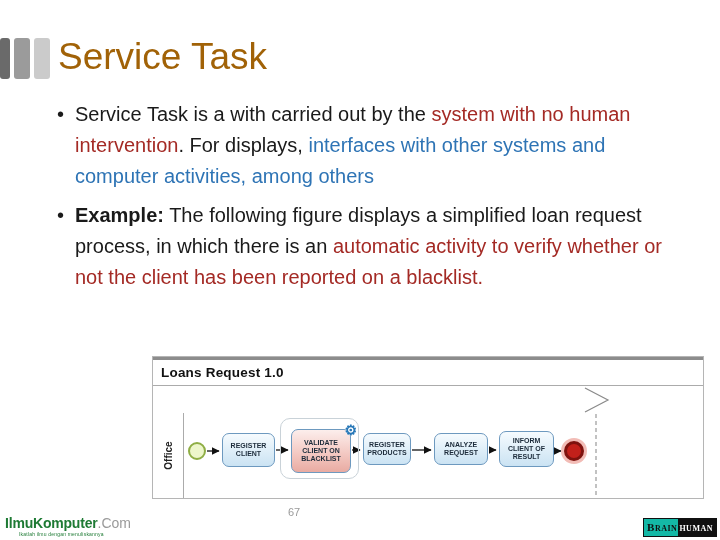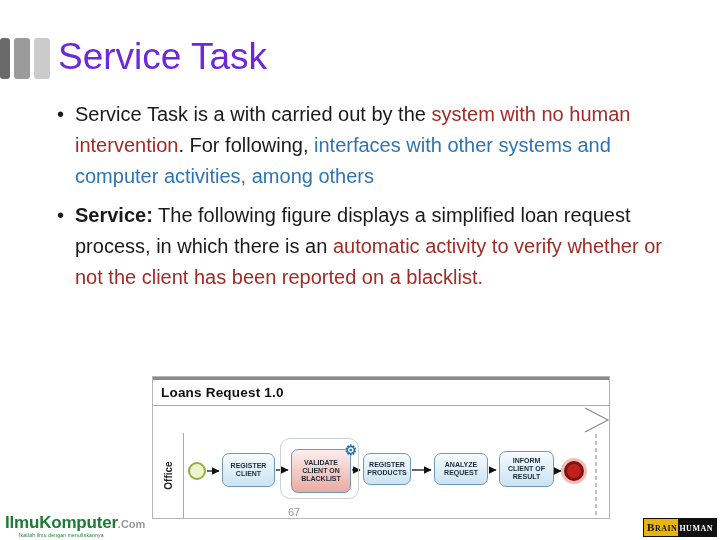--- a/index.html
+++ b/index.html
@@ -7,32 +7,32 @@
     width:720px;height:540px;position:relative;overflow:hidden;
     background:#ffffff;font-family:"Liberation Sans",sans-serif;
   }
   
   .deco-sq{position:absolute;border-radius:3px;}
   #sq1{left:0;top:38px;width:10px;height:41px;background:var(--sq1);}
   #sq2{left:14px;top:38px;width:16px;height:41px;background:var(--sq2);}
   #sq3{left:34px;top:38px;width:16px;height:41px;background:var(--sq3);}
   .page-title{
     position:absolute;left:58px;top:36px;margin:0;
-    font-size:37px;font-weight:400;color:#6d28d9;letter-spacing:0px;white-space:nowrap;
+    font-size:37px;font-weight:400;color:#a16207;letter-spacing:0px;white-space:nowrap;
   }
   
   .bullets{position:absolute;left:57px;top:99px;width:618px;}
   .bullet{position:relative;padding-left:18px;font-size:20px;line-height:31px;color:#1a1a1a;margin-bottom:8px;}
   .dot{position:absolute;left:0;top:0;}
   .c-red{color:var(--red);}
   .c-blue{color:var(--blue);}
   .c-bold{font-weight:bold;}
   
   .figure{
-    position:absolute;left:152px;top:376px;width:458px;height:143px;
+    position:absolute;left:152px;top:356px;width:552px;height:143px;
     background:#ffffff;border:1px solid #b5b5b5;box-sizing:border-box;
   }
   .fig-strip{position:absolute;left:0;top:0;width:100%;height:3px;background:#8c8c8c;}
   .fig-title-row{
     position:absolute;left:0;top:3px;width:100%;height:26px;box-sizing:border-box;
     border-bottom:1px solid #ababab;display:flex;align-items:center;padding-left:8px;
     font-size:13.5px;font-weight:bold;color:#111;letter-spacing:.2px;
   }
   .fig-phase-band{
     position:absolute;left:0;top:29px;width:100%;height:27px;box-sizing:border-box;
@@ -74,46 +74,46 @@
     box-sizing:border-box;background:#c2201a;border:3px solid #7e120e;
     box-shadow:0 0 0 3px #f2bcb6;
   }
   .fig-svg{position:absolute;left:0;top:0;width:458px;height:143px;}
   
   .page-num{
     position:absolute;left:0;top:506px;width:588px;text-align:center;
     font-size:11px;color:#9a9a9a;
   }
   .ilmu-logo{position:absolute;left:5px;top:514px;line-height:1.1;}
-  .ilmu-main{font-size:17px;font-weight:bold;color:var(--green);letter-spacing:-.2px;}
-  .ilmu-com{font-size:11px;font-weight:bold;color:#9a9a9a;}
+  .ilmu-main{font-size:14px;font-weight:bold;color:var(--green);letter-spacing:-.2px;}
+  .ilmu-com{font-size:14px;font-weight:normal;color:#9a9a9a;}
   .ilmu-tagline{font-size:5px;color:var(--green);padding-left:14px;letter-spacing:.2px;}
   .brain-logo{
     position:absolute;right:3px;top:518px;display:inline-flex;border:1px solid #101010;
     font-family:"Liberation Serif",serif;font-weight:bold;font-size:11px;
     font-variant:small-caps;letter-spacing:.5px;line-height:17px;
   }
-  .brain-left{background:#eab308;color:#101010;padding:0 1px 0 3px;}
+  .brain-left{background:#14b8a6;color:#101010;padding:0 1px 0 3px;}
   .brain-right{background:#101010;color:#ffffff;padding:0 3px 0 1px;}
 </style>
 </head>
 <body>
 
 <div class="deco-sq" id="sq1"></div>
 <div class="deco-sq" id="sq2"></div>
 <div class="deco-sq" id="sq3"></div>
 
 <h1 class="page-title">Service Task</h1>
 
 <div class="bullets">
   <div class="bullet">
-    <span class="dot">•</span><span>Service Task is a with carried out by the </span><span class="c-red">system with no human intervention</span><span>. For following, </span><span class="c-blue">interfaces with other systems and computer activities, among others</span>
+    <span class="dot">•</span><span>Service Task is a with carried out by the </span><span class="c-red">system with no human intervention</span><span>. For displays, </span><span class="c-blue">interfaces with other systems and computer activities, among others</span>
   </div>
   <div class="bullet">
-    <span class="dot">•</span><span class="c-bold">Service:</span><span> The following figure displays a simplified loan request process, in which there is an </span><span class="c-red">automatic activity to verify whether or not the client has been reported on a blacklist.</span>
+    <span class="dot">•</span><span class="c-bold">Example:</span><span> The following figure displays a simplified loan request process, in which there is an </span><span class="c-red">automatic activity to verify whether or not the client has been reported on a blacklist.</span>
   </div>
 </div>
 
 <div class="figure">
   <div class="fig-strip"></div>
   <div class="fig-title-row">Loans Request 1.0</div>
   <div class="lane-label-strip">
     <span class="lane-label">Office</span>
   </div>
 

